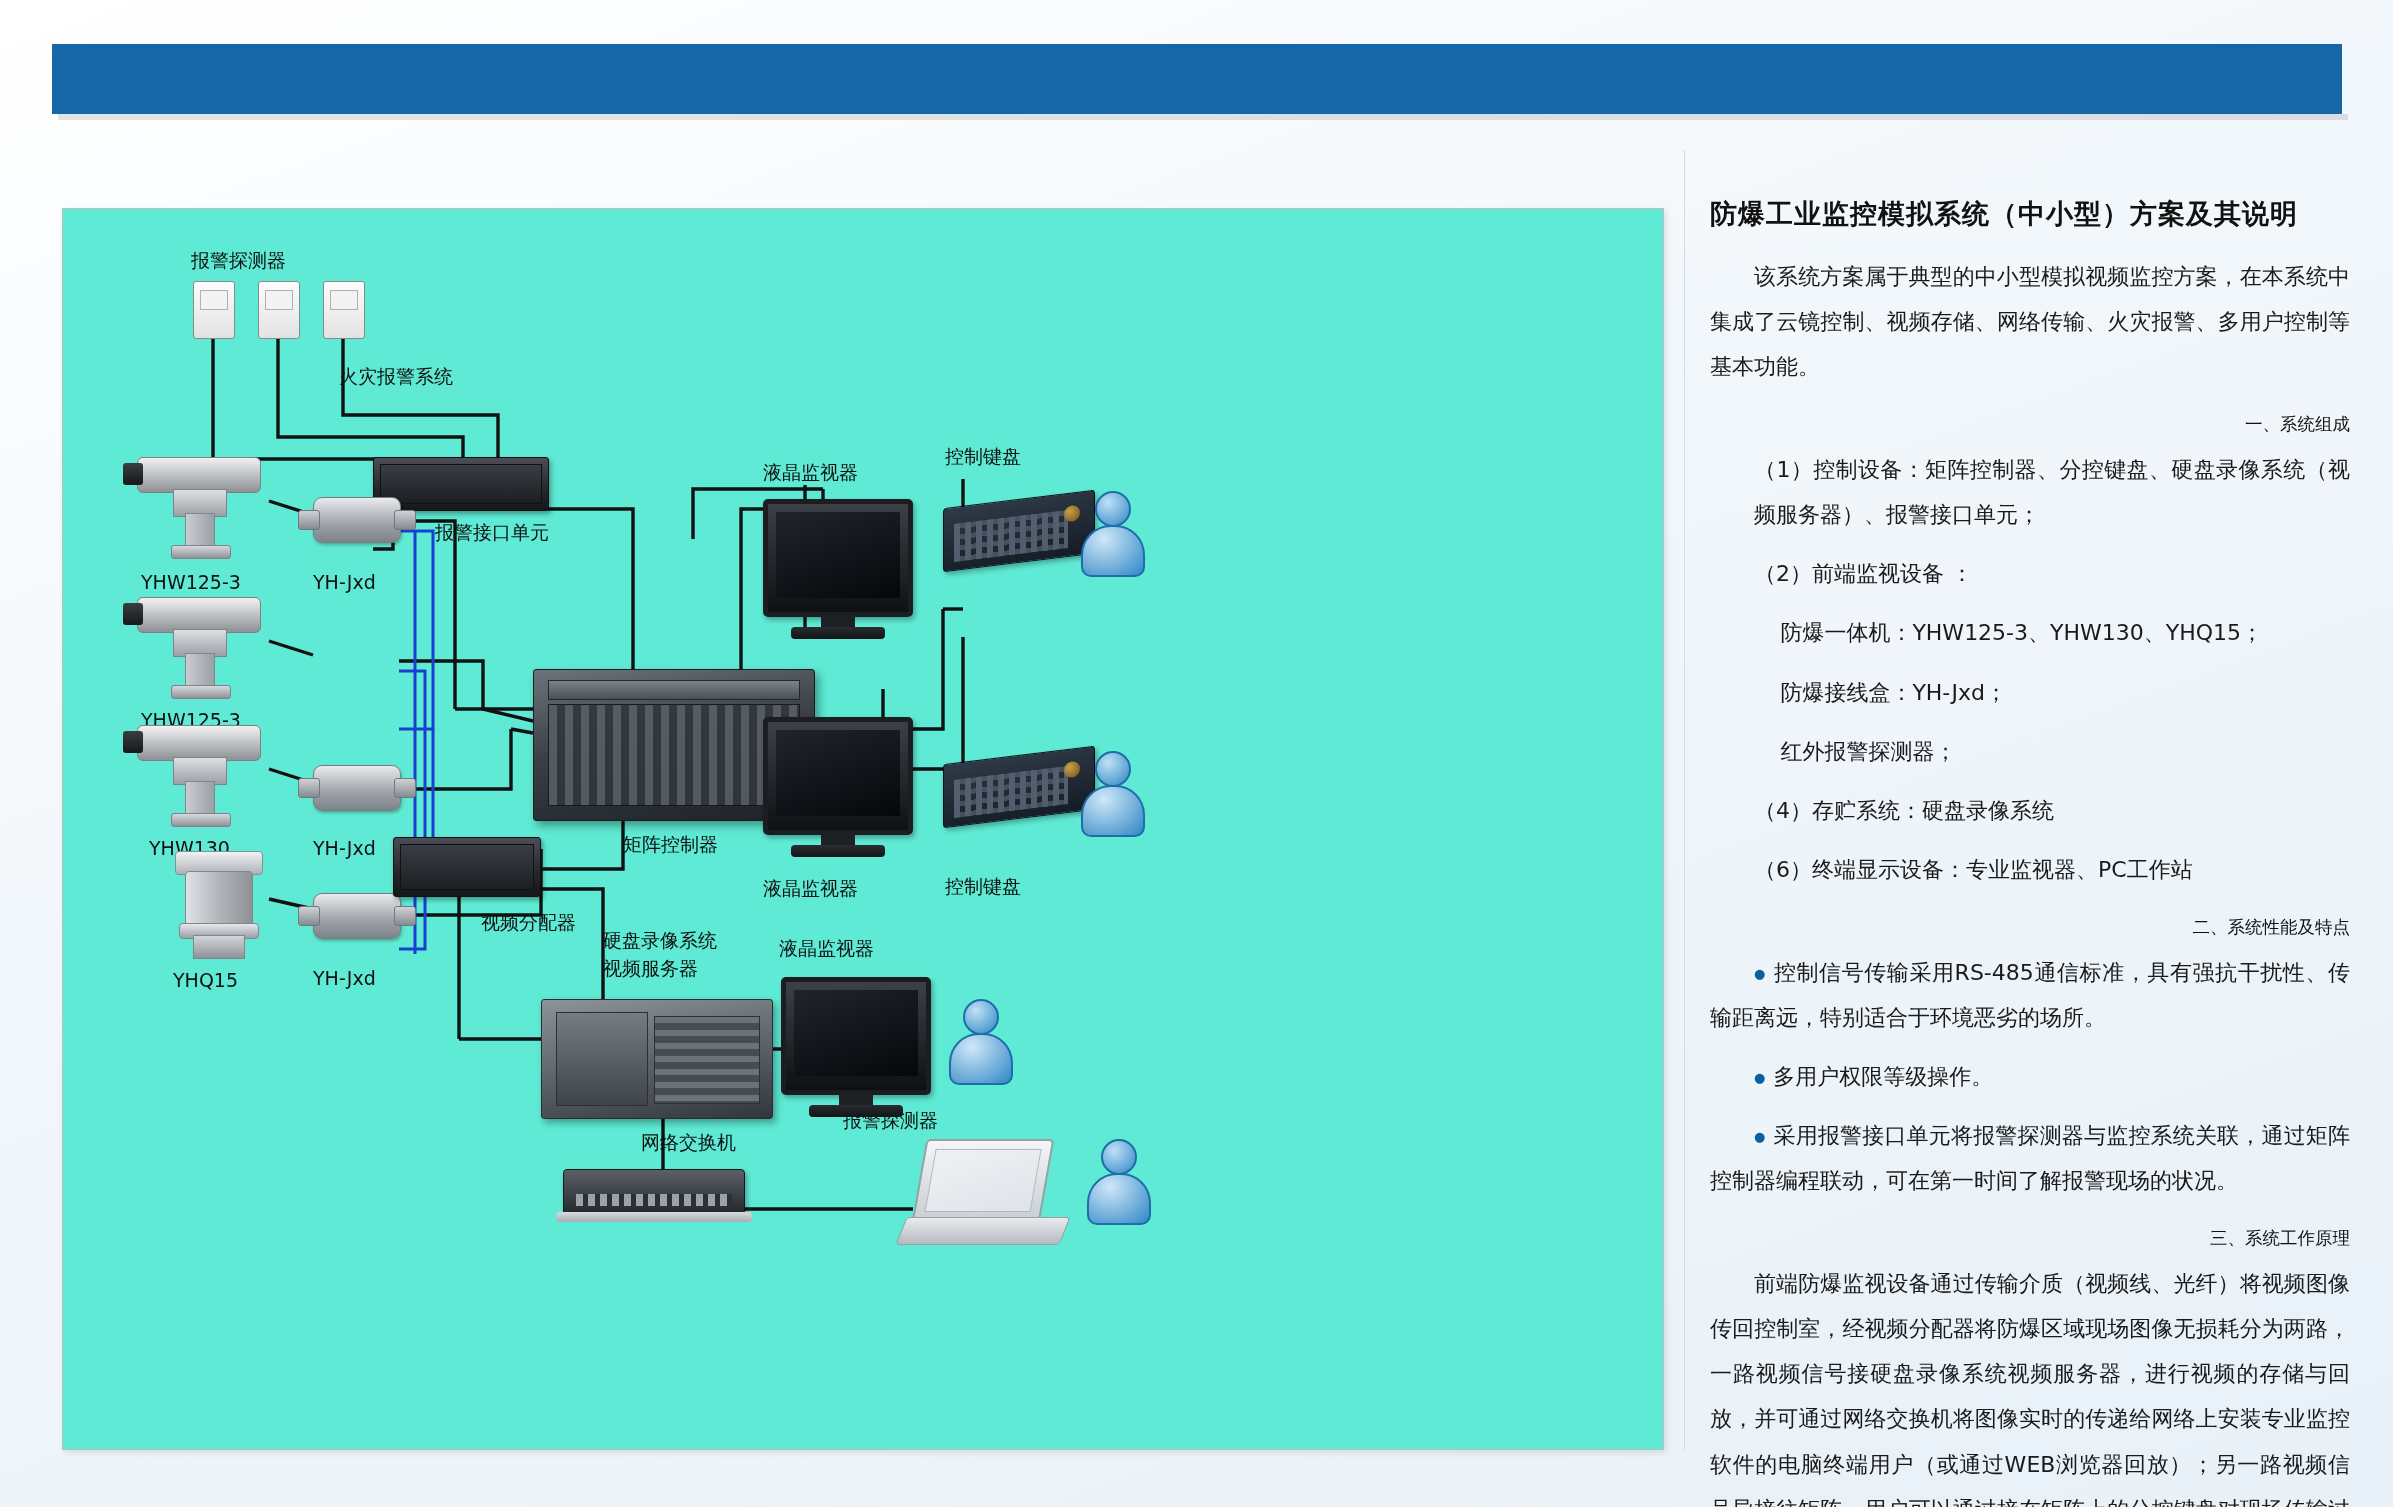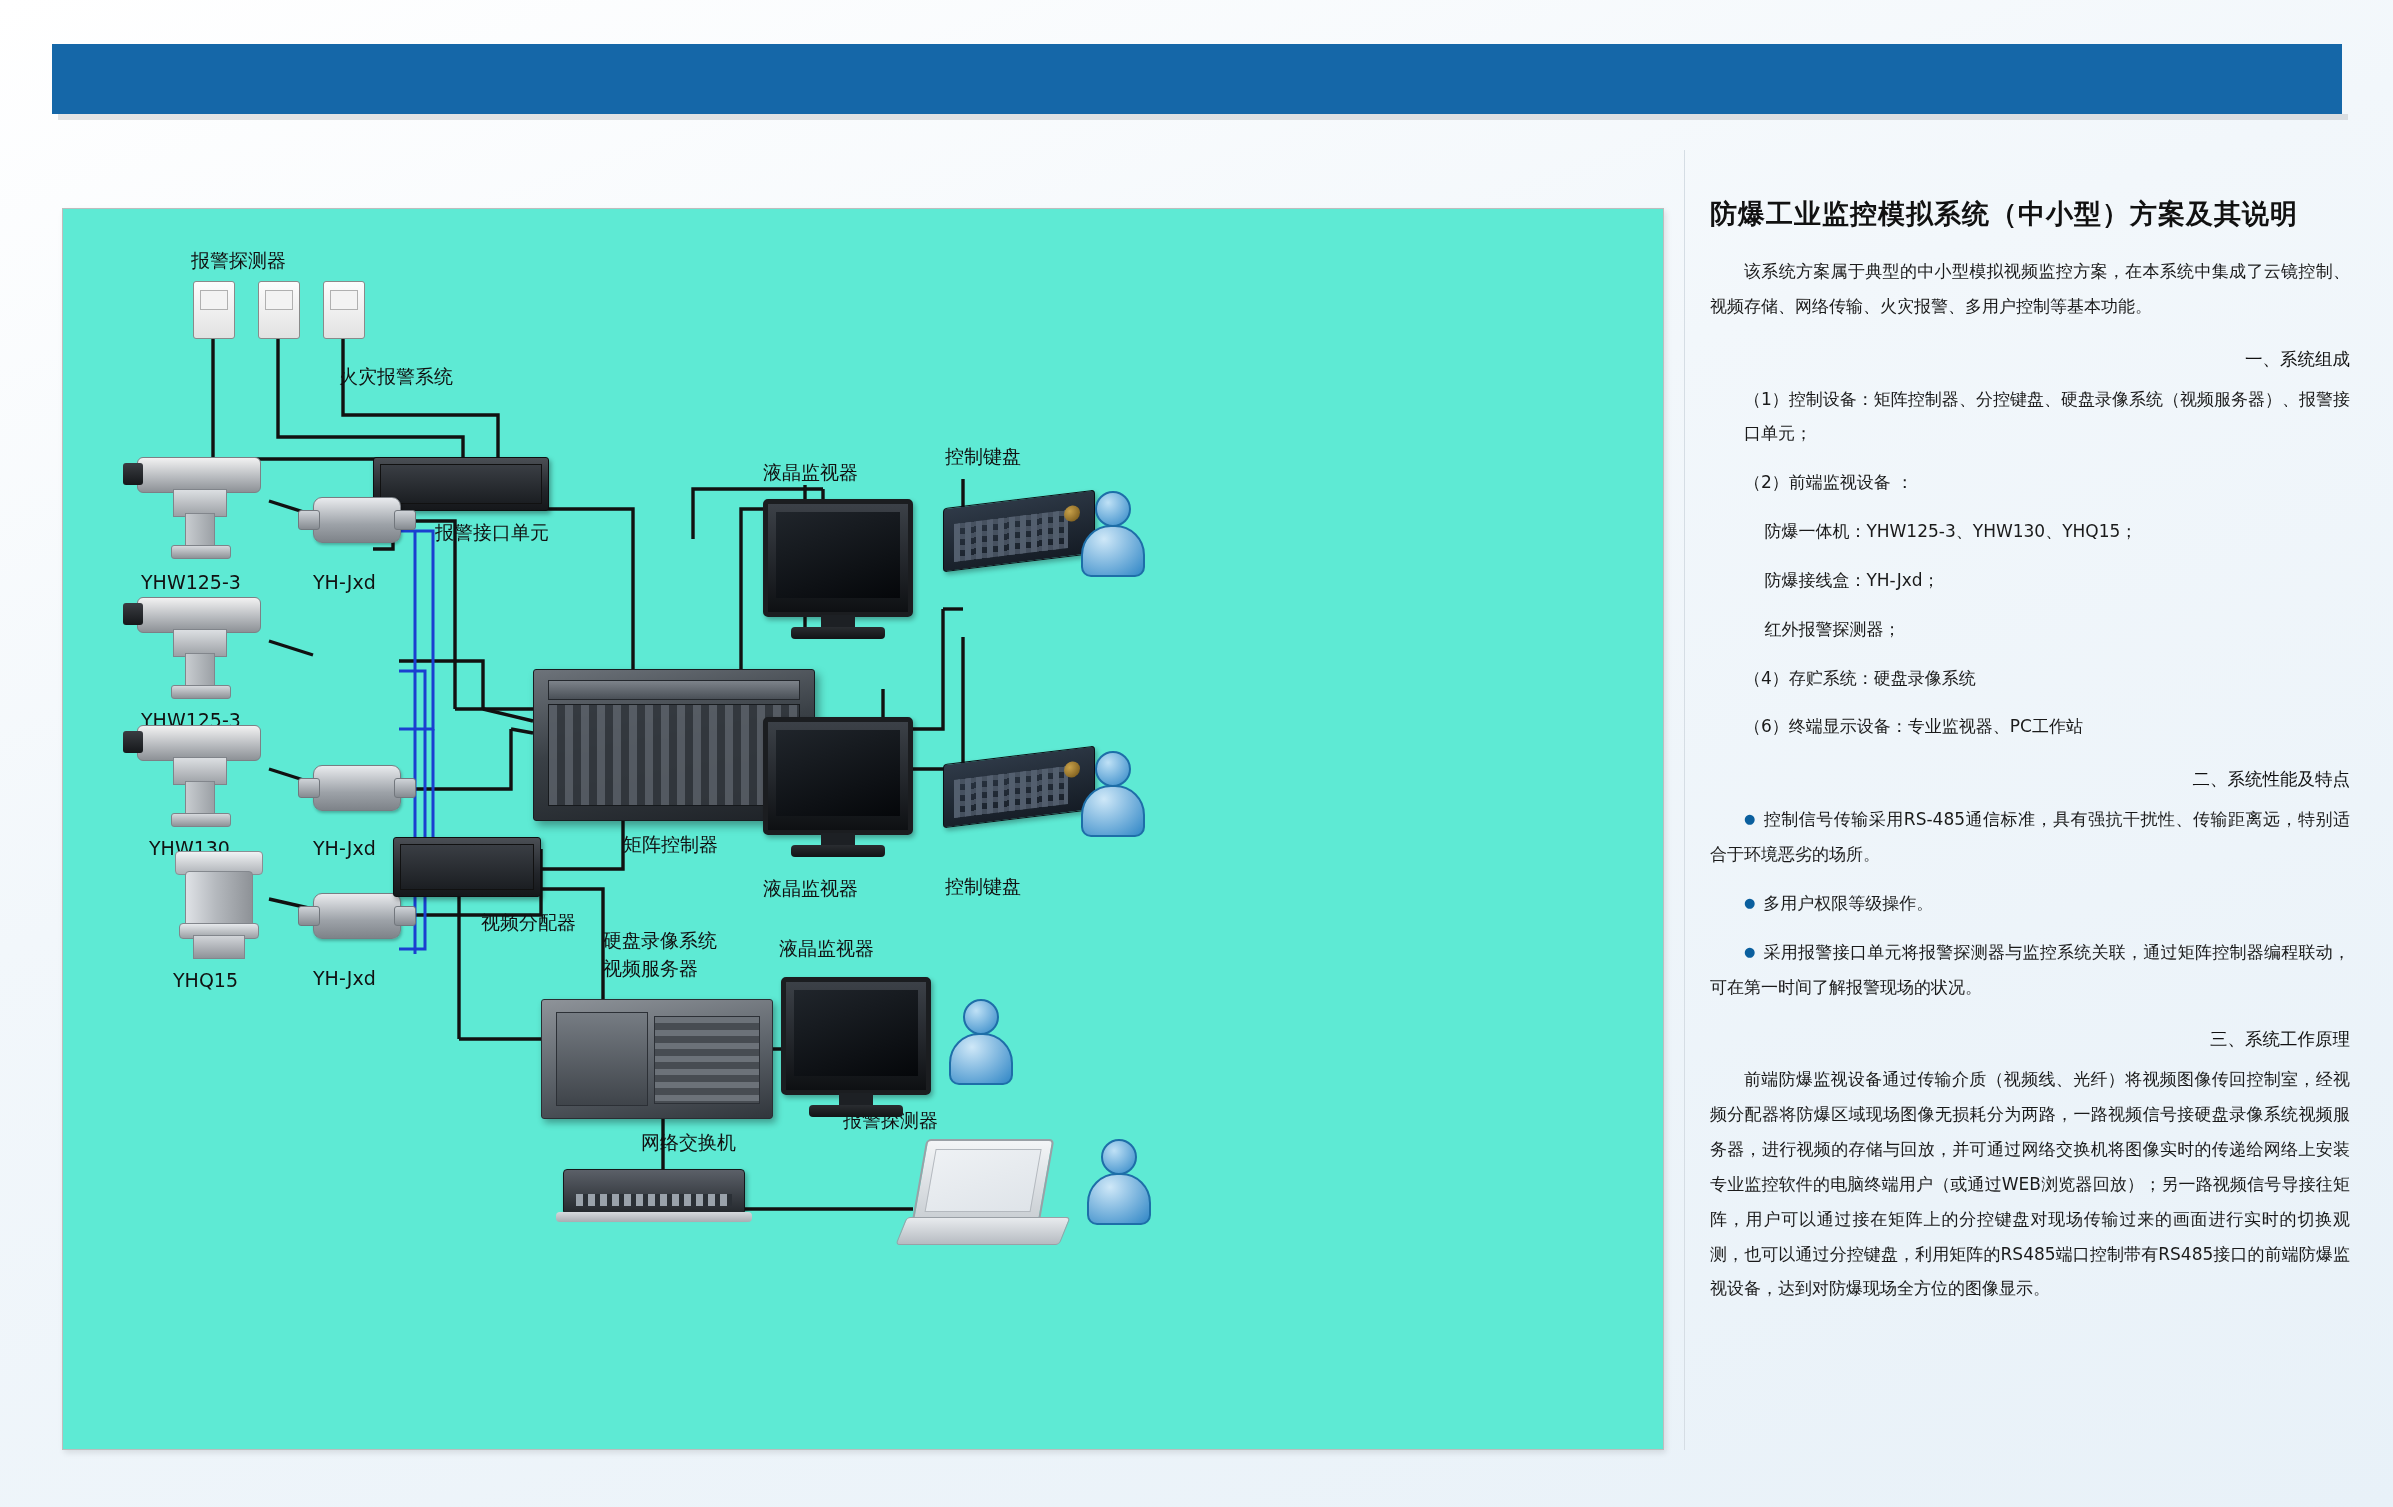--- a/index.html
+++ b/index.html
@@ -218,21 +218,21 @@
     border:2px solid #1e6ea8;
   }
   
   .docpane{
     position:absolute;left:1710px;top:196px;width:640px;
   }
   .doc-title{
     font-size:27px;font-weight:bold;color:#111;letter-spacing:1px;margin-bottom:22px;
   }
   .doc-p{
-    font-size:17px;line-height:2.05;color:#1a1a1a;text-align:justify;margin:0 0 14px 0;
+    font-size:22px;line-height:2.05;color:#1a1a1a;text-align:justify;margin:0 0 14px 0;
   }
   .indent2{text-indent:2em;}
   .indent3{padding-left:2em;}
   .indent4{padding-left:3.2em;}
   .sec-h{
     font-size:17.5px;line-height:2.05;color:#111;margin:18px 0 4px 0;padding-left:1.1em;text-align:right;
   }
   .bullet:before{
     content:"\25CF";color:#0a5f9e;font-size:13px;margin-right:8px;vertical-align:2px;
   }

